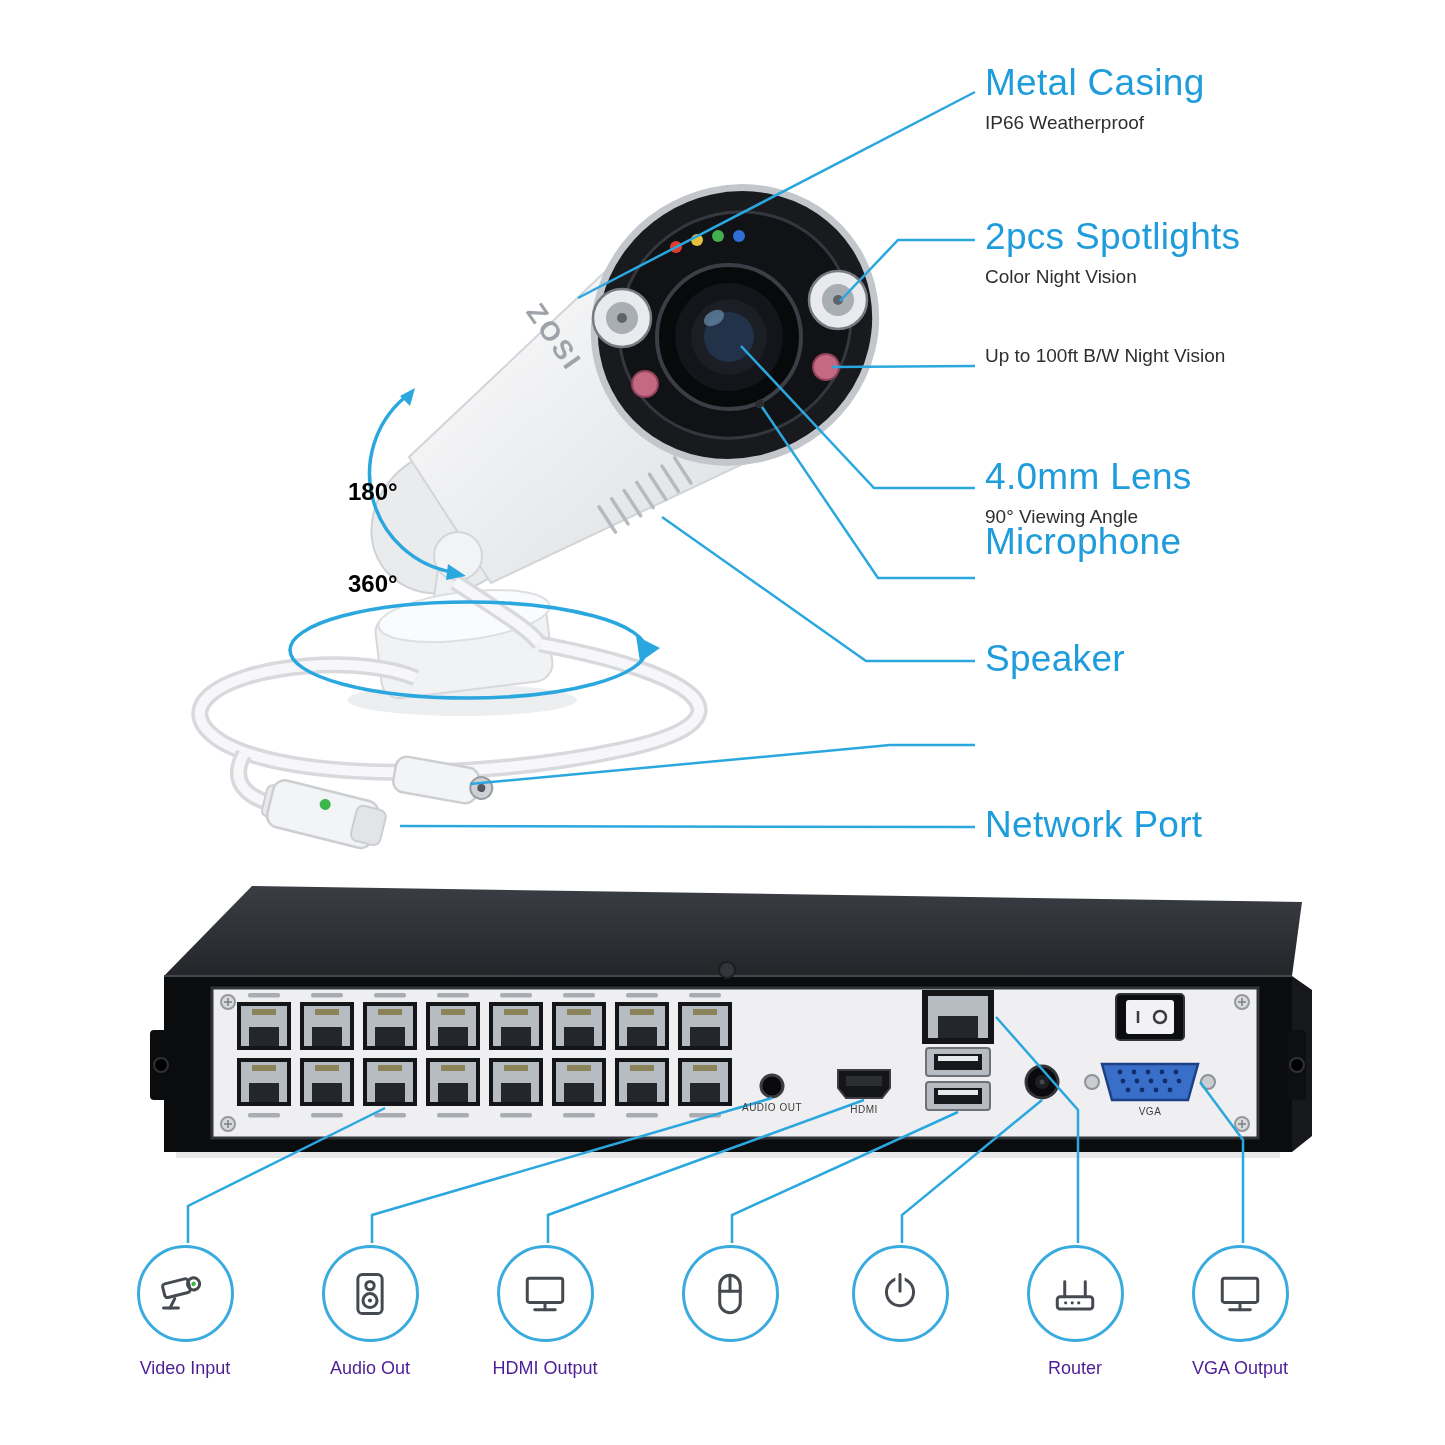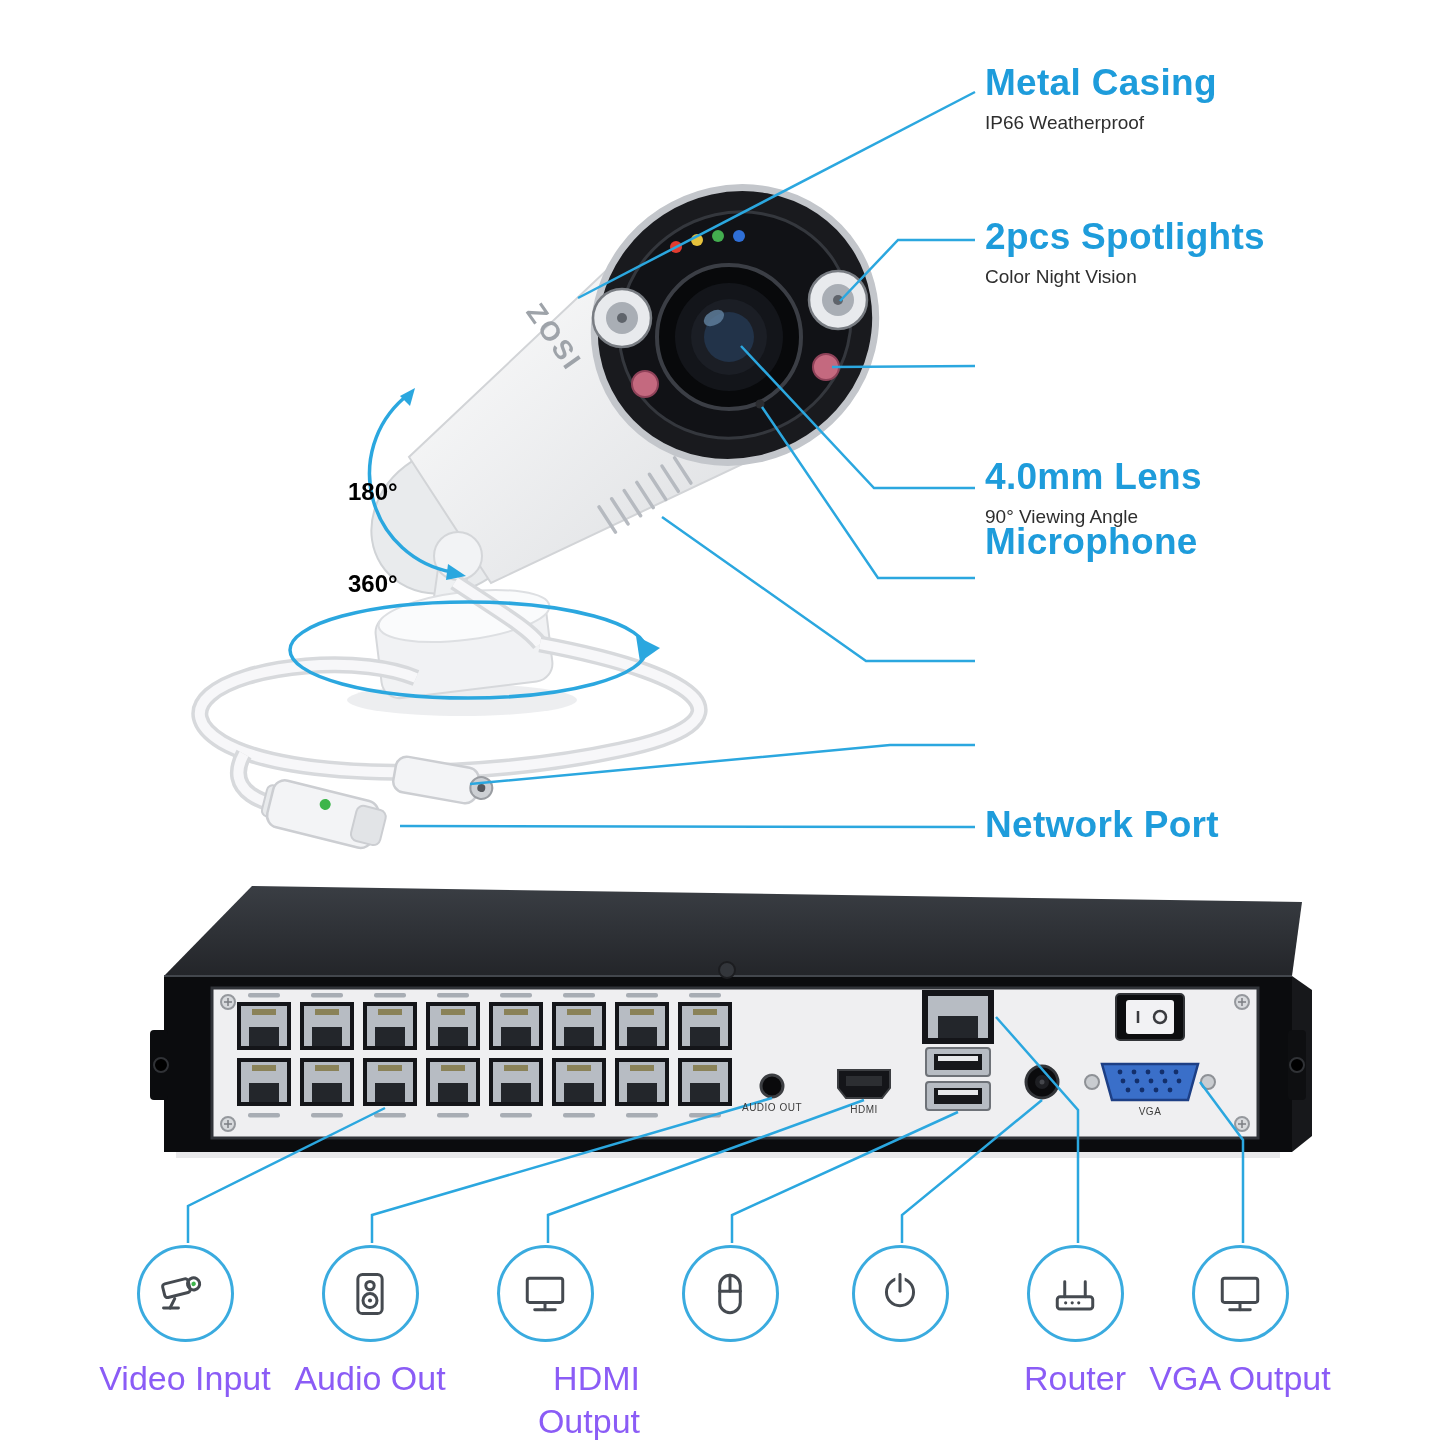--- a/index.html
+++ b/index.html
@@ -2,34 +2,34 @@
 <html><head>
 <meta charset="utf-8">
 <style>
   *{margin:0;padding:0;box-sizing:border-box}
   html,body{background:#ffffff}
   body{font-family:"Liberation Sans",sans-serif}
   .canvas{position:relative;width:1445px;height:1445px;background:#fff;overflow:hidden}
   .art{position:absolute;left:0;top:0}
 
   .callout{position:absolute;left:985px;width:450px}
-  .callout h2{font-size:37px;font-weight:700;color:#1e9cdb;letter-spacing:.3px;line-height:1.05}
+  .callout h2{font-size:37px;font-weight:400;color:#1e9cdb;letter-spacing:.3px;line-height:1.05}
   .callout p{font-size:19px;color:#2e2e2e;margin-top:9px}
   .callout p:empty{display:none}
 
   .rot-label{position:absolute;color:#000000;font-weight:700;font-size:24px}
   .brand{position:absolute;left:545px;top:298px;transform:rotate(55deg);transform-origin:left top;
          font-size:27px;font-weight:700;color:#9ea3a9;letter-spacing:3px}
 
   .nvr-tiny{position:absolute;font-size:10px;color:#3c3c3c;transform:translateX(-50%);letter-spacing:.5px;white-space:nowrap}
 
   .port-item{position:absolute;top:1245px;width:190px;display:flex;flex-direction:column;align-items:center;gap:15px}
   .port-circle{width:97px;height:97px;border-radius:50%;border:3px solid #3aabdf;background:#fff;
                display:flex;align-items:center;justify-content:center}
-  .port-label{font-size:34px;color:#8b5cf6;text-align:right;line-height:1.25}
+  .port-label{font-size:18px;color:#4c1d95;text-align:right;line-height:1.25}
   .icon-svg{fill:none;stroke:#454a50;stroke-width:3.2;stroke-linecap:round;stroke-linejoin:round}
 </style>
 </head>
 <body>
 
 <div class="canvas">
 
   <svg class="art" width="1445" height="1445" viewBox="0 0 1445 1445">
     <defs>
       <linearGradient id="bodyGrad" x1="0" y1="0" x2="1" y2="1">
@@ -286,27 +286,32 @@
 
   <div class="callout" style="top:64px">
     <h2>Metal Casing</h2>
     <p>IP66 Weatherproof</p>
   </div>
   <div class="callout" style="top:218px">
     <h2>2pcs Spotlights</h2>
     <p>Color Night Vision</p>
   </div>
   <div class="callout" style="top:336px">
+    <p>Up to 100ft B/W Night Vision</p>
   </div>
   <div class="callout" style="top:458px">
     <h2>4.0mm Lens</h2>
     <p>90° Viewing Angle</p>
   </div>
   <div class="callout" style="top:523px">
     <h2>Microphone</h2>
+
+  </div>
+  <div class="callout" style="top:640px">
+    <h2>Speaker</h2>
 
   </div>
   <div class="callout" style="top:806px">
     <h2>Network Port</h2>
 
   </div>
 
   <div class="nvr-tiny" style="left:772px;top:1102px">AUDIO OUT</div>
   <div class="nvr-tiny" style="left:864px;top:1104px">HDMI</div>
   <div class="nvr-tiny" style="left:1150px;top:1106px">VGA</div>

